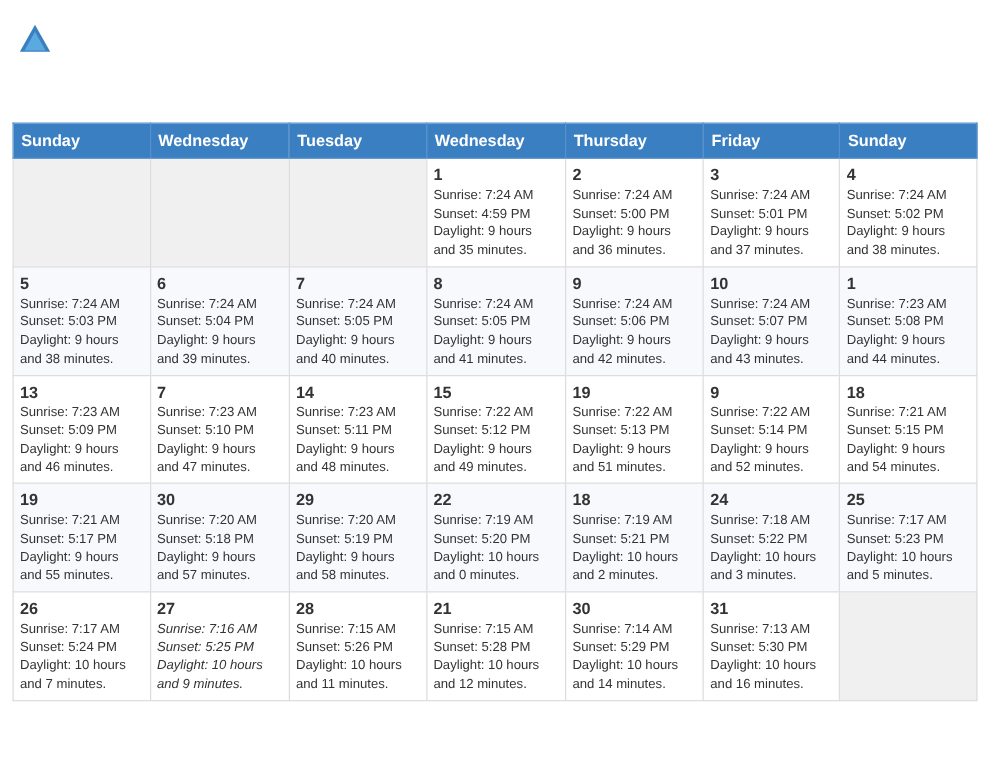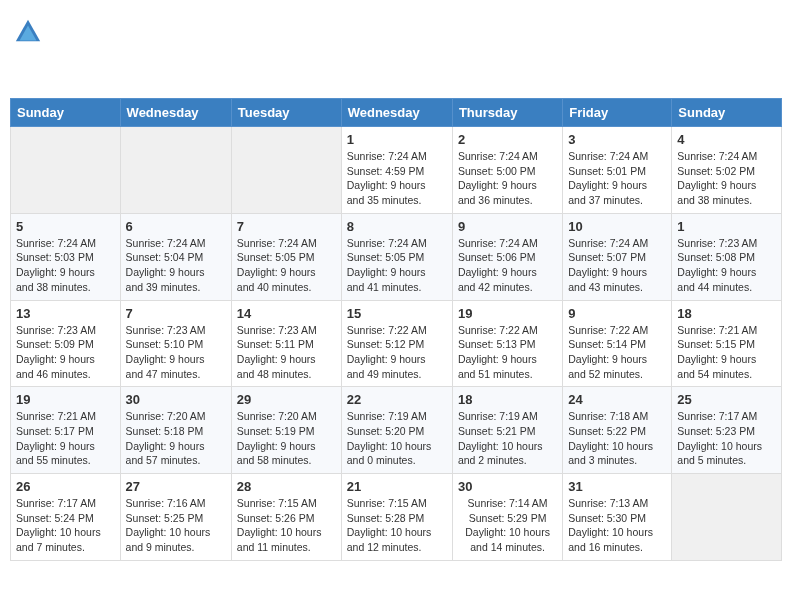--- a/index.html
+++ b/index.html
@@ -320,42 +320,42 @@
       <tr>
         <td>
           <span class="day-num">26</span>
           <div class="day-info" style="white-space: pre-line;">Sunrise: 7:17 AM
 Sunset: 5:24 PM
 Daylight: 10 hours
 and 7 minutes.</div>
         </td>
         <td>
           <span class="day-num">27</span>
-          <div class="day-info" style="white-space: pre-line;">Sunrise: 7:16 AM
+          <div class="day-info" style="white-space: pre-line; font-style: italic;">Sunrise: 7:16 AM
 Sunset: 5:25 PM
 Daylight: 10 hours
 and 9 minutes.</div>
         </td>
         <td>
           <span class="day-num">28</span>
           <div class="day-info" style="white-space: pre-line;">Sunrise: 7:15 AM
 Sunset: 5:26 PM
 Daylight: 10 hours
 and 11 minutes.</div>
         </td>
         <td>
           <span class="day-num">21</span>
           <div class="day-info" style="white-space: pre-line;">Sunrise: 7:15 AM
 Sunset: 5:28 PM
 Daylight: 10 hours
 and 12 minutes.</div>
         </td>
         <td>
           <span class="day-num">30</span>
-          <div class="day-info" style="white-space: pre-line; text-align: center;">Sunrise: 7:14 AM
+          <div class="day-info" style="white-space: pre-line;">Sunrise: 7:14 AM
 Sunset: 5:29 PM
 Daylight: 10 hours
 and 14 minutes.</div>
         </td>
         <td>
           <span class="day-num">31</span>
           <div class="day-info" style="white-space: pre-line;">Sunrise: 7:13 AM
 Sunset: 5:30 PM
 Daylight: 10 hours
 and 16 minutes.</div>

